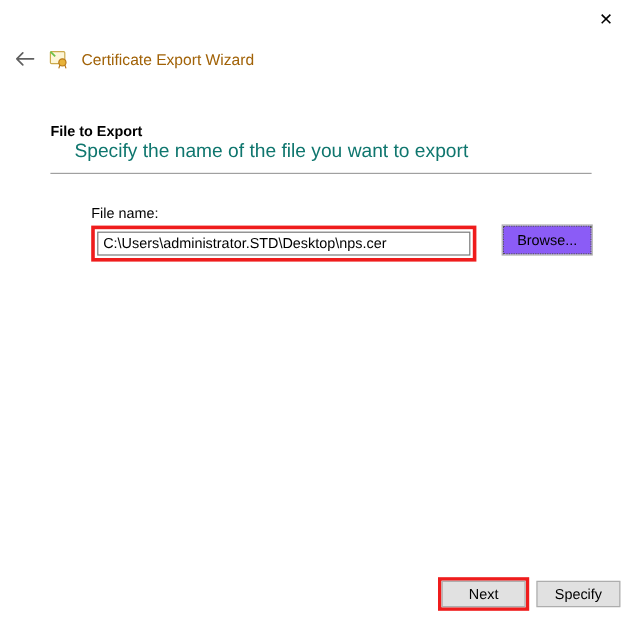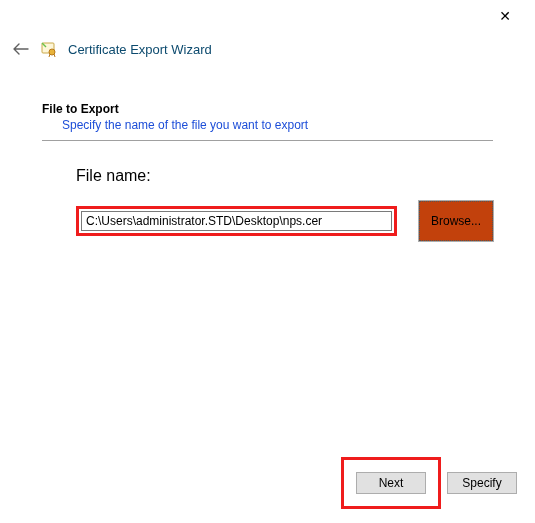--- a/index.html
+++ b/index.html
@@ -39,88 +39,87 @@
       color: #606060;
       cursor: default;
     }
     .cert-icon {
       display: inline-flex;
       align-items: center;
       width: 18px; height: 18px;
     }
     .wizard-title {
       font-size: 13px;
-      color: #0c4a6e;
+      color: #a16207;
     }
     .content {
       padding: 36px 42px 16px 42px;
     }
     .section-heading {
       font-size: 12px;
       font-weight: 700;
       margin: 0 0 2px 0;
     }
     .section-sub {
-      font-size: 12px;
-      color: #1d4ed8;
+      font-size: 16px;
+      color: #0f766e;
       margin: 0 0 8px 20px;
     }
     .hr {
       border: none;
       border-top: 1px solid #a0a0a0;
       margin: 0 0 26px 0;
     }
     .filename-block {
       padding-left: 34px;
     }
     .filename-label {
-      font-size: 16px;
-      margin-bottom: 16px;
+      font-size: 12px;
+      margin-bottom: 3px;
       display: block;
     }
     .filename-row {
       display: flex;
-      align-items: center;
       gap: 22px;
     }
     .highlight-input-wrap {
       border: 3px solid #ef1c1c;
       padding: 2px;
       width: 338px;
     }
     .filename-input {
       width: 100%;
       height: 20px;
       font-size: 12px;
       border: 1px solid #7a7a7a;
       padding: 1px 4px;
       background: #fff;
       color: #000;
     }
     .browse-btn {
-      height: 40px;
+      height: 24px;
       min-width: 74px;
       font-size: 12px;
-      background: #c2410c;
+      background: #8b5cf6;
       border: 1px dotted #555;
       outline: 1px solid #adadad;
       cursor: default;
       padding: 0 8px;
     }
     .footer {
       position: absolute;
       bottom: 14px;
       right: 18px;
       display: flex;
       gap: 6px;
       align-items: center;
     }
     .footer .highlight-btn-wrap {
       border: 3px solid #ef1c1c;
-      padding: 12px;
+      padding: 0;
       margin-left: 20px;
     }
     .dlg-btn {
       height: 22px;
       min-width: 70px;
       font-size: 12px;
       background: #e1e1e1;
       border: 1px solid #adadad;
       cursor: default;
     }

